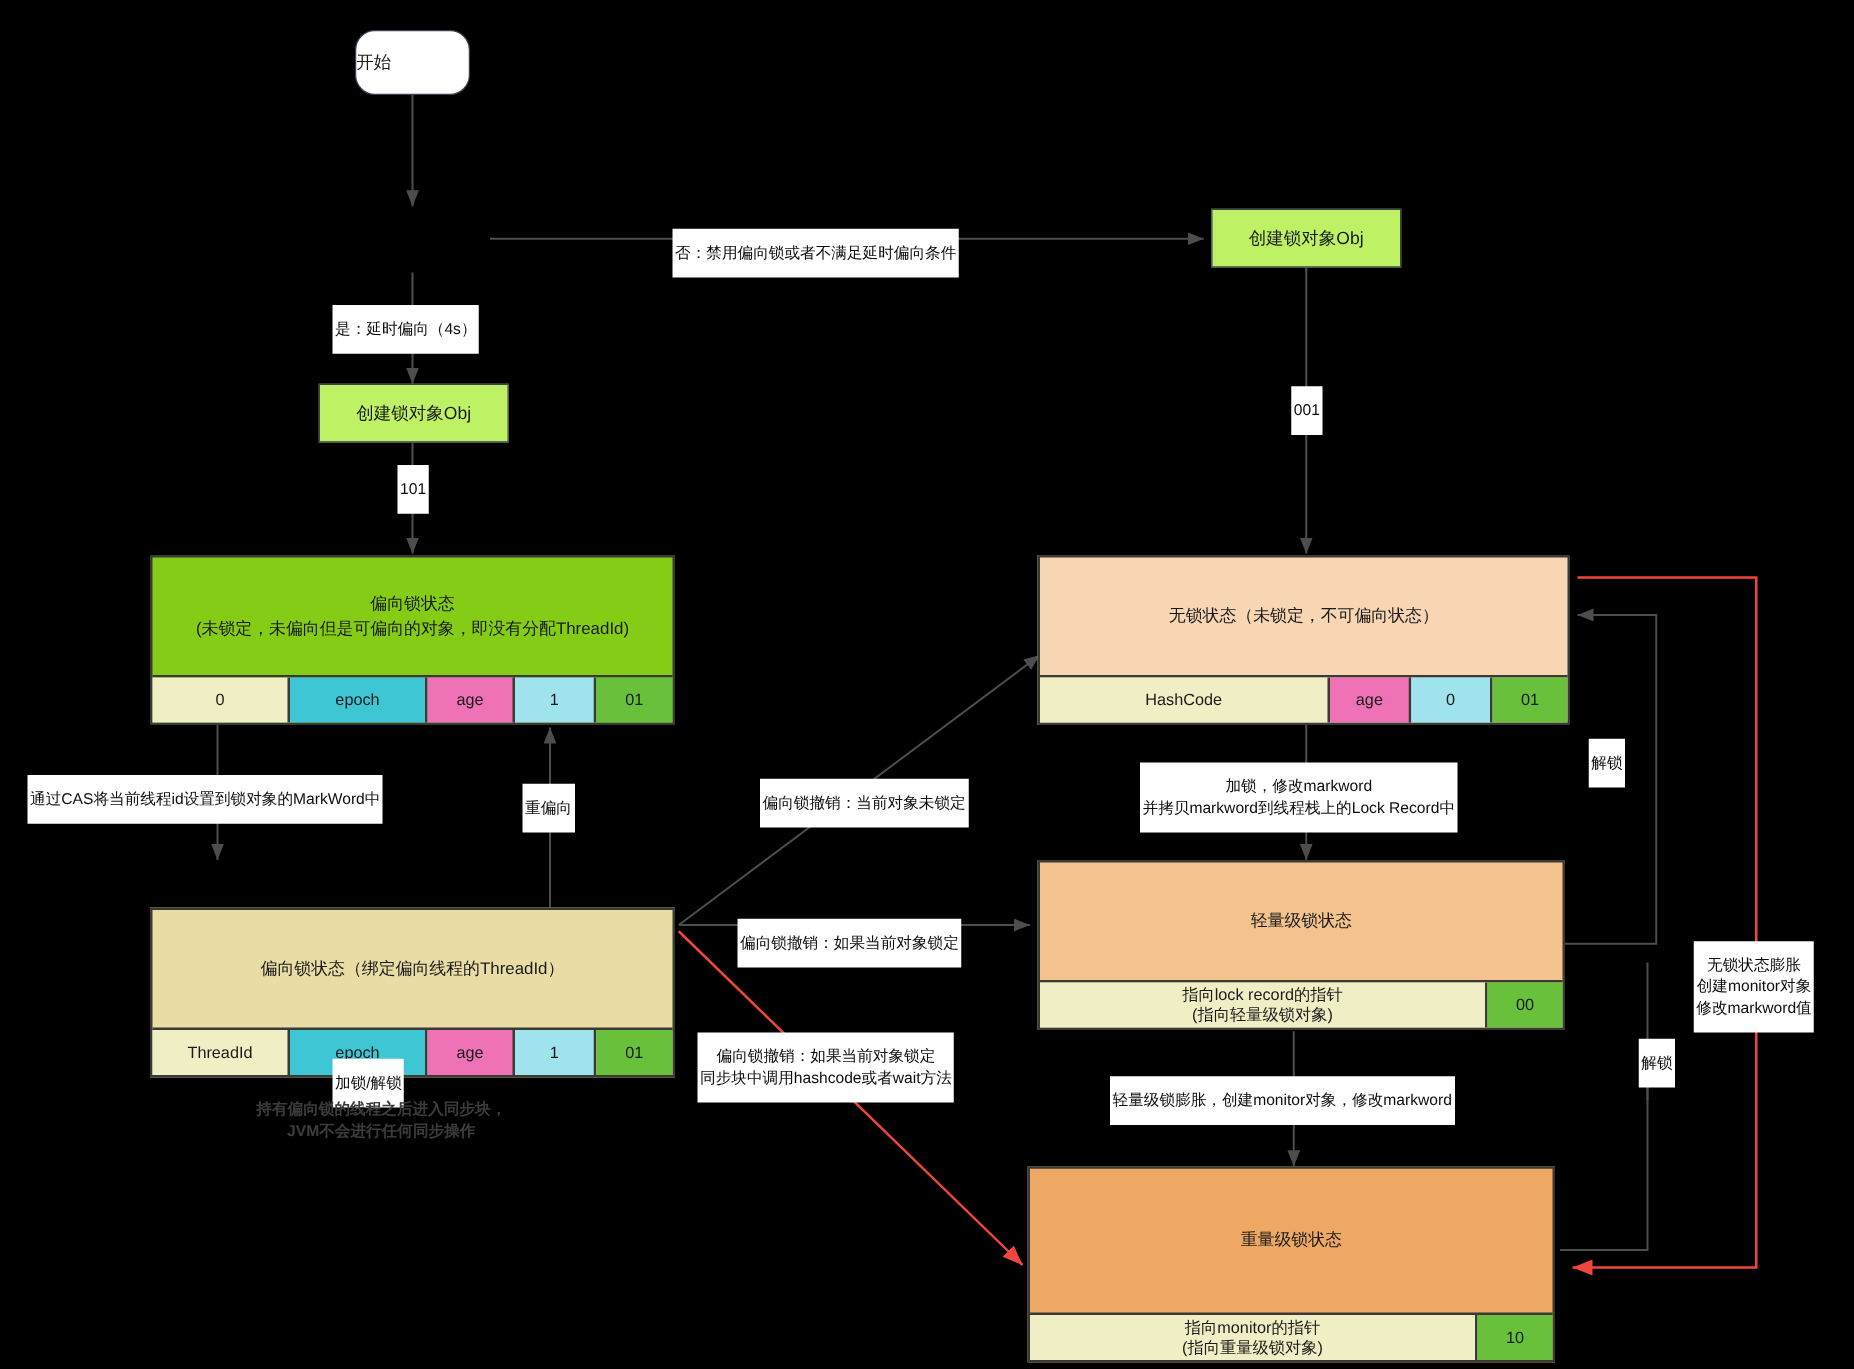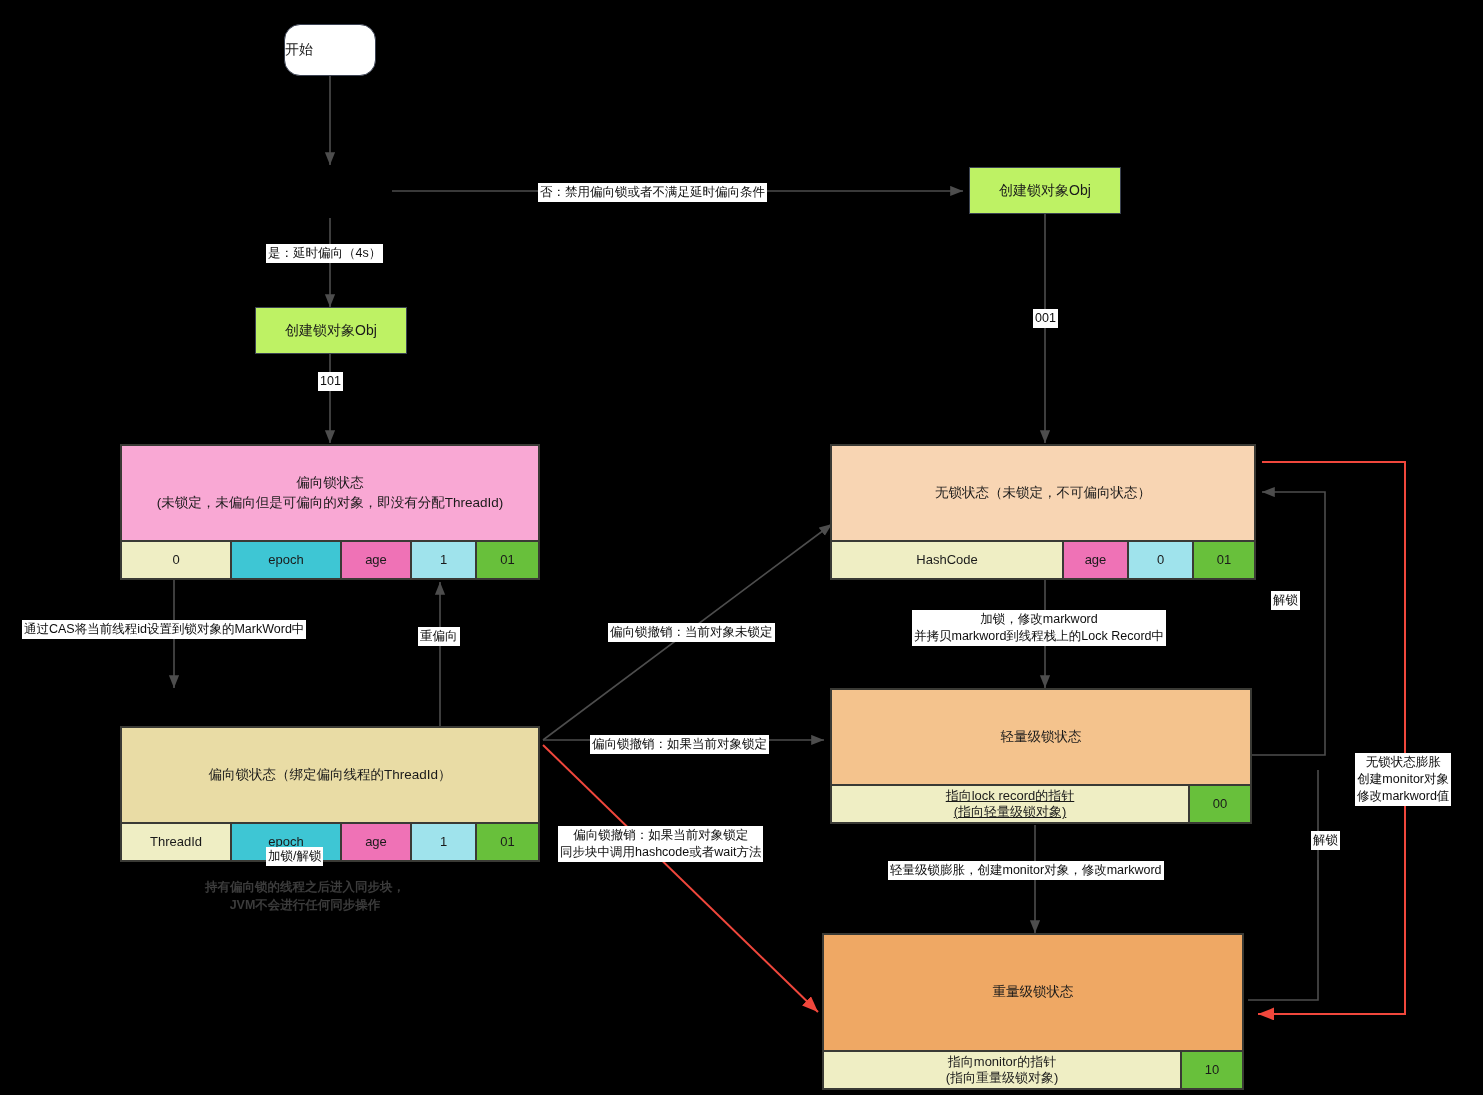--- a/index.html
+++ b/index.html
@@ -40,21 +40,21 @@
   .state .bits .cell{
     display:flex;align-items:center;justify-content:center;
     text-align:center;color:#1a1a1a;font-size:13px;line-height:1.25;
     border-right:2px solid #3a3a35;box-sizing:border-box;
   }
   .state .bits .cell:last-child{border-right:none;}
 
   
   .elabel{
     position:absolute;background:#ffffff;color:#0d0d0d;font-size:12.5px;
-    line-height:1.35;padding:1px 2px;white-space:pre;text-align:center;z-index:4;
+    line-height:1.35;padding:11px 2px;white-space:pre;text-align:center;z-index:4;
   }
   .note{
     position:absolute;color:#3b3b3b;font-size:12.5px;font-weight:bold;
     line-height:1.45;text-align:center;white-space:pre;z-index:4;background:transparent;
   }
 </style>
 </head>
 <body>
 
 <div id="stage">
@@ -115,21 +115,21 @@
 
 
   <div class="node process" style="left:255px;top:307px;width:152px;height:47px;">
     <span>创建锁对象Obj</span>
   </div>
 
   <div class="node process" style="left:969px;top:167px;width:152px;height:47px;">
     <span>创建锁对象Obj</span>
   </div>
 
-  <div class="node state" style="left:120px;top:444px;width:420px;height:136px;background:#f9a8d4;">
+  <div class="node state" style="left:120px;top:444px;width:420px;height:136px;background:#84cc16;">
     <div class="head" style="white-space: pre;">偏向锁状态
 (未锁定，未偏向但是可偏向的对象，即没有分配ThreadId)</div>
     <div class="bits">
       <div class="cell" style="width:110px;background:#efeec4;">0</div>
       <div class="cell" style="width:110px;background:#3ec6d4;">epoch</div>
       <div class="cell" style="width:70px;background:#ef72b6;">age</div>
       <div class="cell" style="width:65px;background:#9fe3ec;">1</div>
       <div class="cell" style="width:61px;background:#68c03b;">01</div>
     </div>
   </div>
@@ -151,21 +151,21 @@
       <div class="cell" style="width:232px;background:#efeec4;">HashCode</div>
       <div class="cell" style="width:65px;background:#ef72b6;">age</div>
       <div class="cell" style="width:65px;background:#9fe3ec;">0</div>
       <div class="cell" style="width:60px;background:#68c03b;">01</div>
     </div>
   </div>
 
   <div class="node state" style="left:830px;top:688px;width:422px;height:136px;background:#f4c38d;">
     <div class="head">轻量级锁状态</div>
     <div class="bits">
-      <div class="cell" style="width: 358px; background: rgb(239, 238, 196); white-space: pre; text-decoration: underline;">指向lock record的指针
+      <div class="cell" style="width: 358px; background: rgb(239, 238, 196); white-space: pre;">指向lock record的指针
 (指向轻量级锁对象)</div>
       <div class="cell" style="width:60px;background:#68c03b;">00</div>
     </div>
   </div>
 
   <div class="node state" style="left:822px;top:933px;width:422px;height:157px;background:#efa864;">
     <div class="head">重量级锁状态</div>
     <div class="bits">
       <div class="cell" style="width: 358px; background: rgb(239, 238, 196); white-space: pre;">指向monitor的指针
 (指向重量级锁对象)</div>

